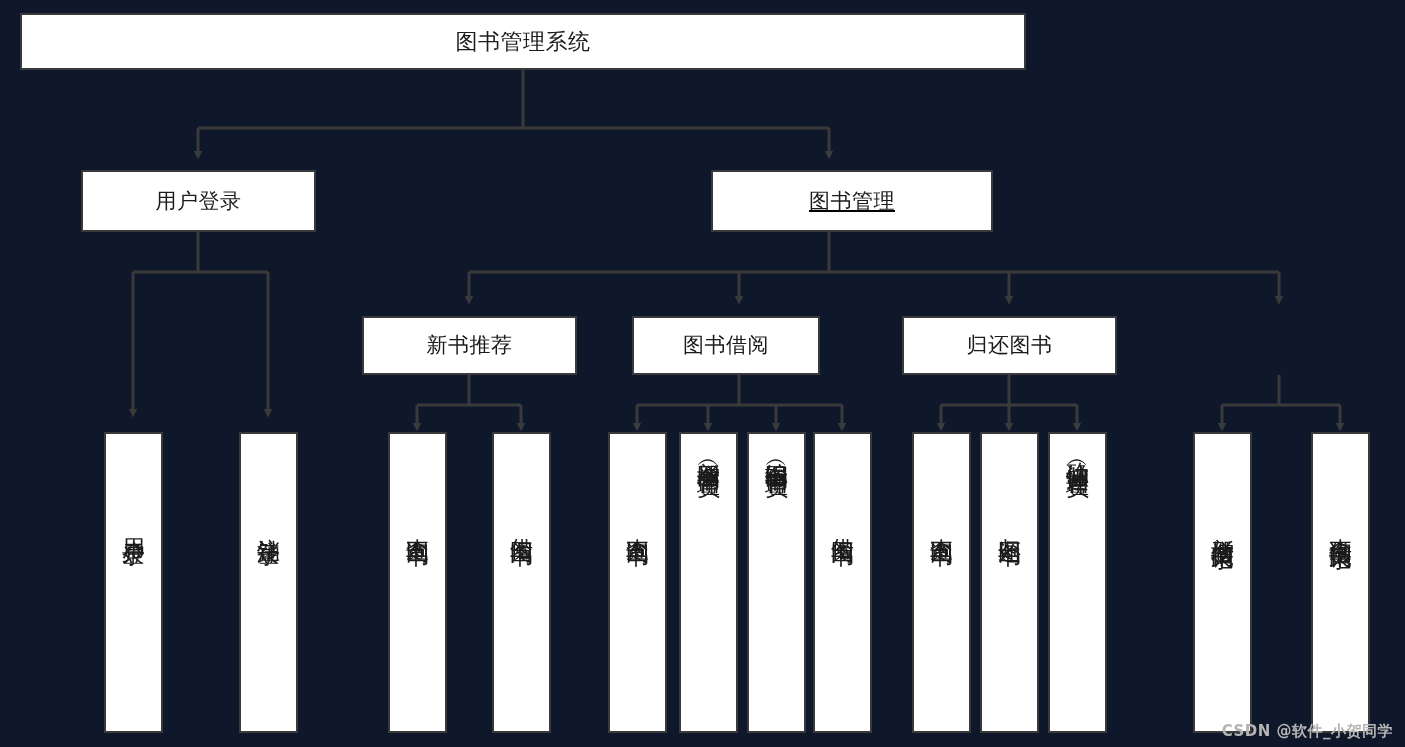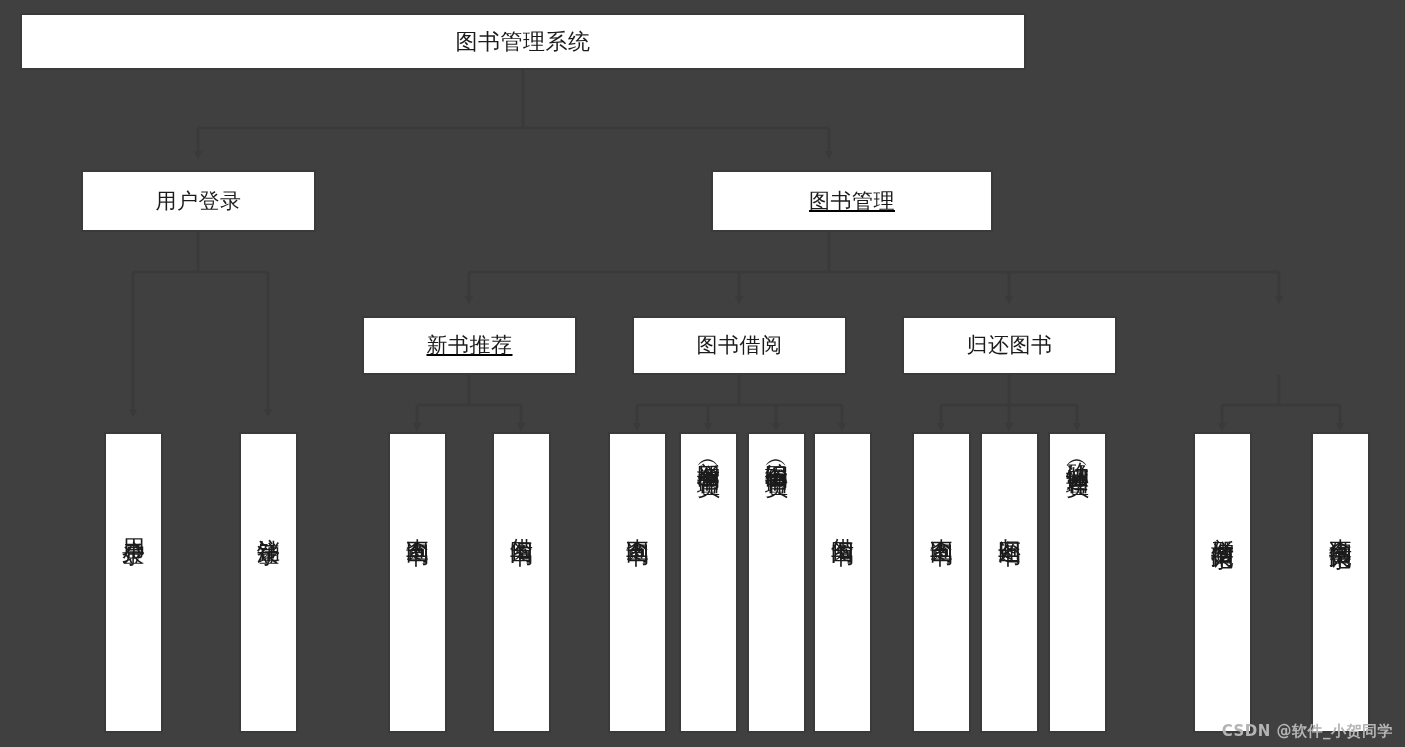--- a/index.html
+++ b/index.html
@@ -10,21 +10,21 @@
   body {
     width: 1405px;
     height: 747px;
     font-family: "DejaVu Sans", "Liberation Sans", sans-serif;
     overflow: hidden;
   }
   #diagram-root {
     position: relative;
     width: 1405px;
     height: 747px;
-    background: #404040;
+    background: #0f172a;
   }
   svg#wires {
     position: absolute;
     left: 0;
     top: 0;
     width: 1405px;
     height: 747px;
     pointer-events: none;
   }
   .node {
@@ -139,24 +139,24 @@
     <span class="node-label">图书管理系统</span>
   </div>
 
   <div class="node horiz" style="left:81px; top:170px; width:235px; height:62px;">
     <span class="node-label">用户登录</span>
   </div>
   <div class="node horiz" style="left:711px; top:170px; width:282px; height:62px;text-decoration:underline;">
     <span class="node-label">图书管理</span>
   </div>
 
-  <div class="node horiz" style="left:362px; top:316px; width:215px; height:59px;text-decoration:underline;">
+  <div class="node horiz" style="left:362px; top:316px; width:215px; height:59px;">
     <span class="node-label">新书推荐</span>
   </div>
-  <div class="node horiz" style="left:632px; top:316px; width:215px; height:59px;">
+  <div class="node horiz" style="left:632px; top:316px; width:188px; height:59px;">
     <span class="node-label">图书借阅</span>
   </div>
   <div class="node horiz" style="left:902px; top:316px; width:215px; height:59px;">
     <span class="node-label">归还图书</span>
   </div>
 
   <div class="node vert mid" style="left:104px; top:432px; width:59px; height:301px;">
     <span class="node-label">用户登录</span>
   </div>
   <div class="node vert mid" style="left:239px; top:432px; width:59px; height:301px;">

